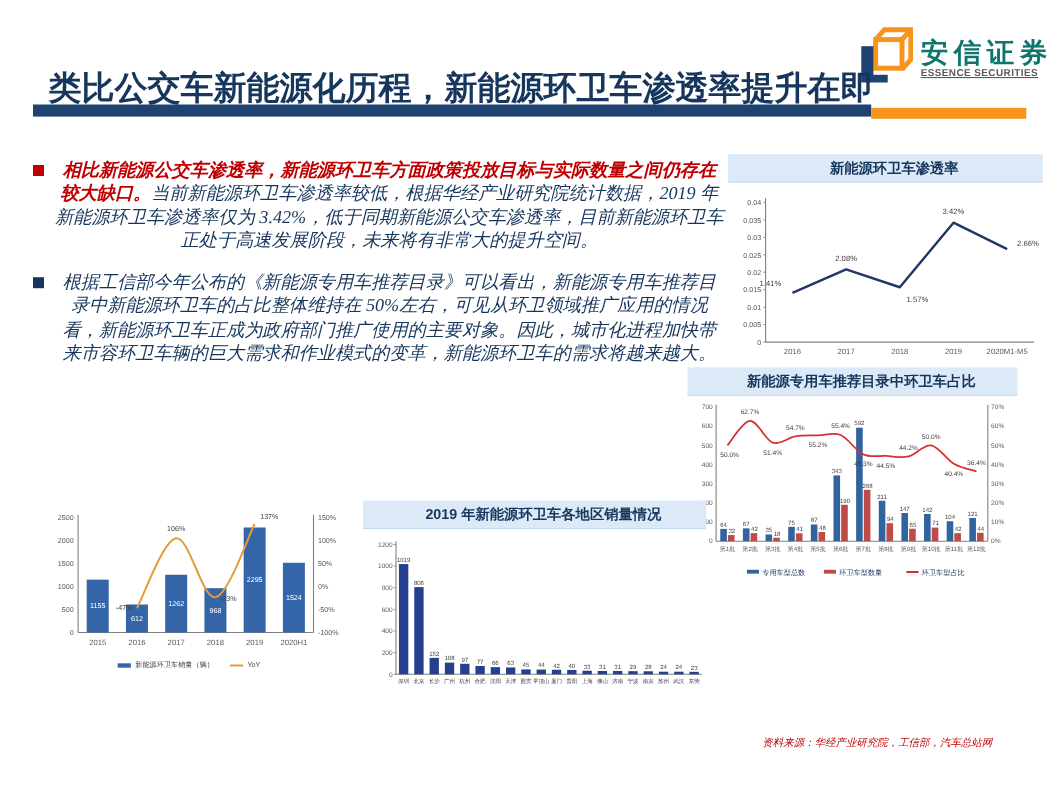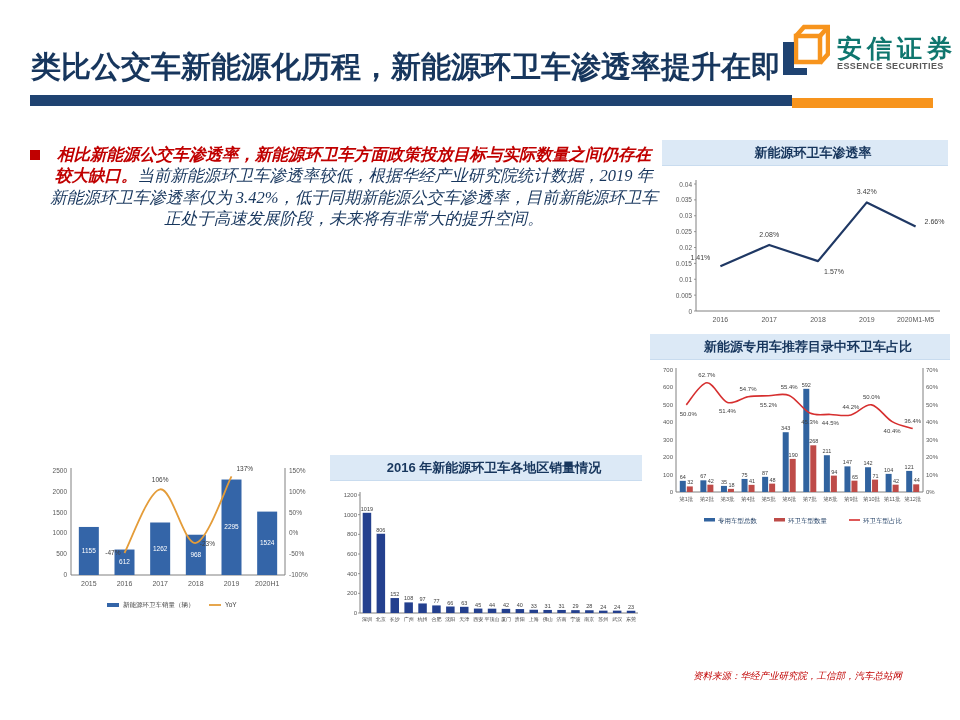--- a/index.html
+++ b/index.html
@@ -1,31 +1,31 @@
 <!DOCTYPE html>
 <html><head>
 <meta charset="utf-8">
 <style>
   html,body{margin:0;padding:0;background:#fff;}
   .slide{position:relative;width:960px;height:720px;background:#fff;overflow:hidden;font-family:"Liberation Sans",sans-serif;}
-  .title{position:absolute;left:30px;top:46px;margin:1px;font-size:30px;font-weight:bold;color:#17365D;white-space:nowrap;z-index:3;font-family:"Liberation Sans",sans-serif;}
+  .title{position:absolute;left:30px;top:46px;margin:14px;font-size:30px;font-weight:bold;color:#17365D;white-space:nowrap;z-index:3;font-family:"Liberation Sans",sans-serif;}
   .rule-navy{position:absolute;left:30px;top:95px;width:762px;height:11px;background:#1F4371;z-index:1;}
   .rule-orange{position:absolute;left:792px;top:98px;width:141px;height:10px;background:#F7941D;z-index:1;}
   .logo{position:absolute;left:776px;top:22px;display:flex;align-items:center;gap:7px;z-index:2;}
   .logo-cn{font-size:25px;font-weight:bold;color:#0f766e;letter-spacing:5px;line-height:1.05;}
-  .logo-en{font-size:9px;font-weight:bold;color:#595959;letter-spacing:0.4px;}
+  .logo-en{font-size:9px;font-weight:bold;color:#595959;letter-spacing:0.4px;text-decoration:underline;}
   .bullets{position:absolute;left:30px;top:144px;width:628px;z-index:2;}
   .bullet{display:flex;margin-bottom:16px;text-align:center;}
   .sq{width:10px;height:10px;margin:6px 10px 0 0;flex:none;background:#17365D;}
   .bullet p{margin:0;font-size:16.5px;line-height:1.30;color:#17365D;font-family:"Liberation Serif",serif;font-style:italic;}
   .lead{color:#C00000;font-weight:bold;}
   .panel{position:absolute;background:#fff;}
   .panel-h{height:25px;line-height:25px;text-align:center;background:#DCE9F6;color:#17365D;font-weight:bold;font-size:13px;border-bottom:1px solid #C9DCEF;padding-left:16px;}
   #p1{left:662px;top:140px;width:286px;}
-  #p2{left:650px;top:334px;width:300px;}
+  #p2{left:625px;top:334px;width:300px;}
   #p3{left:33px;top:455px;width:288px;}
   #p4{left:330px;top:455px;width:312px;}
   svg{display:block;}
   svg text{font-family:"Liberation Sans",sans-serif;}
   .source{position:absolute;left:645px;top:668px;width:305px;color:#C00000;font-size:9.5px;font-style:italic;text-align:center;line-height:1.75;font-family:Liberation Sans, sans-serif;z-index:2;}
 </style>
 </head>
 <body>
 
 <div class="slide">
@@ -45,20 +45,24 @@
     <div>
       <div class="logo-cn">安信证券</div>
       <div class="logo-en">ESSENCE SECURITIES</div>
     </div>
   </div>
 
   <section class="bullets">
     <div class="bullet">
       <span class="sq" style="background: rgb(192, 0, 0);"></span>
       <p><strong class="lead">相比新能源公交车渗透率，新能源环卫车方面政策投放目标与实际数量之间仍存在较大缺口。</strong><span>当前新能源环卫车渗透率较低，根据华经产业研究院统计数据，2019 年新能源环卫车渗透率仅为 3.42%，低于同期新能源公交车渗透率，目前新能源环卫车正处于高速发展阶段，未来将有非常大的提升空间。</span></p>
+    </div>
+    <div class="bullet">
+      <span class="sq" style="background: rgb(23, 54, 93);"></span>
+      <p><strong class="lead"></strong><span>根据工信部今年公布的《新能源专用车推荐目录》可以看出，新能源专用车推荐目录中新能源环卫车的占比整体维持在 50%左右，可见从环卫领域推广应用的情况看，新能源环卫车正成为政府部门推广使用的主要对象。因此，城市化进程加快带来市容环卫车辆的巨大需求和作业模式的变革，新能源环卫车的需求将越来越大。</span></p>
     </div>
   </section>
 
   <div class="panel" id="p1">
     <div class="panel-h">新能源环卫车渗透率</div>
     <svg id="c1" width="286" height="165">
         <text x="30" y="147.5" font-size="6.5" fill="#595959" text-anchor="end">0</text>
         <line x1="32" y1="145" x2="34" y2="145" stroke="#808080" stroke-width="0.8"></line>
         <text x="30" y="131.625" font-size="6.5" fill="#595959" text-anchor="end">0.005</text>
         <line x1="32" y1="129.125" x2="34" y2="129.125" stroke="#808080" stroke-width="0.8"></line>
@@ -237,21 +241,21 @@
         <text x="166.83333333333334" y="90.96799999999999" font-size="6.5" fill="#404040" text-anchor="start">-23%</text>
         <text x="203.5" y="16.408000000000005" font-size="6.5" fill="#404040" text-anchor="start">137%</text>
         <rect x="74" y="148" width="12" height="4" fill="#3465A8"></rect>
         <text x="90" y="151.5" font-size="6.5" fill="#404040" text-anchor="start">新能源环卫车销量（辆）</text>
         <line x1="176" y1="150" x2="188" y2="150" stroke="#E49C39" stroke-width="1.8"></line>
         <text x="192" y="151.5" font-size="6.5" fill="#404040" text-anchor="start">YoY</text>
       </svg>
   </div>
 
   <div class="panel" id="p4">
-    <div class="panel-h">2016 年新能源环卫车各地区销量情况</div>
+    <div class="panel-h">2019 年新能源环卫车各地区销量情况</div>
     <svg id="c4" width="312" height="145">
         <text x="27" y="134" font-size="6" fill="#595959" text-anchor="end">0</text>
         <line x1="28" y1="132" x2="30" y2="132" stroke="#808080" stroke-width="0.8"></line>
         <text x="27" y="114.33333333333334" font-size="6" fill="#595959" text-anchor="end">200</text>
         <line x1="28" y1="112.33333333333334" x2="30" y2="112.33333333333334" stroke="#808080" stroke-width="0.8"></line>
         <text x="27" y="94.66666666666667" font-size="6" fill="#595959" text-anchor="end">400</text>
         <line x1="28" y1="92.66666666666667" x2="30" y2="92.66666666666667" stroke="#808080" stroke-width="0.8"></line>
         <text x="27" y="75" font-size="6" fill="#595959" text-anchor="end">600</text>
         <line x1="28" y1="73" x2="30" y2="73" stroke="#808080" stroke-width="0.8"></line>
         <text x="27" y="55.333333333333336" font-size="6" fill="#595959" text-anchor="end">800</text>

